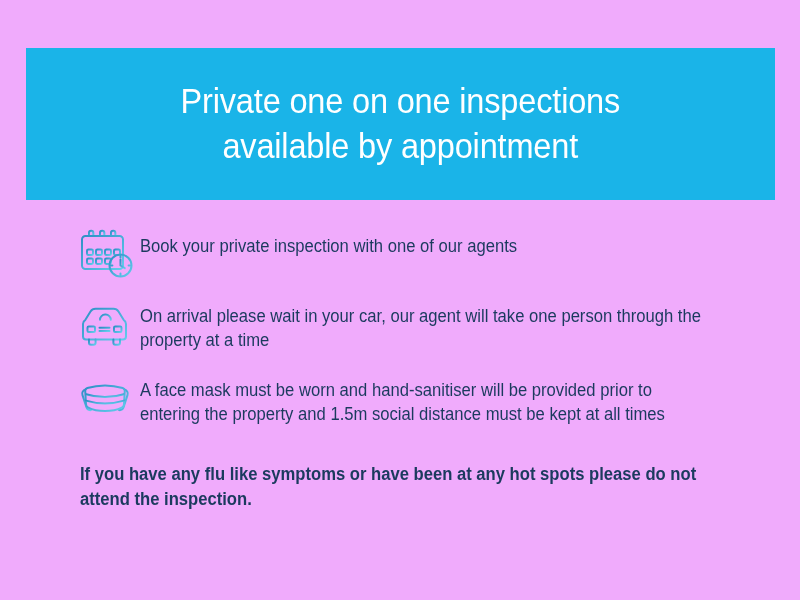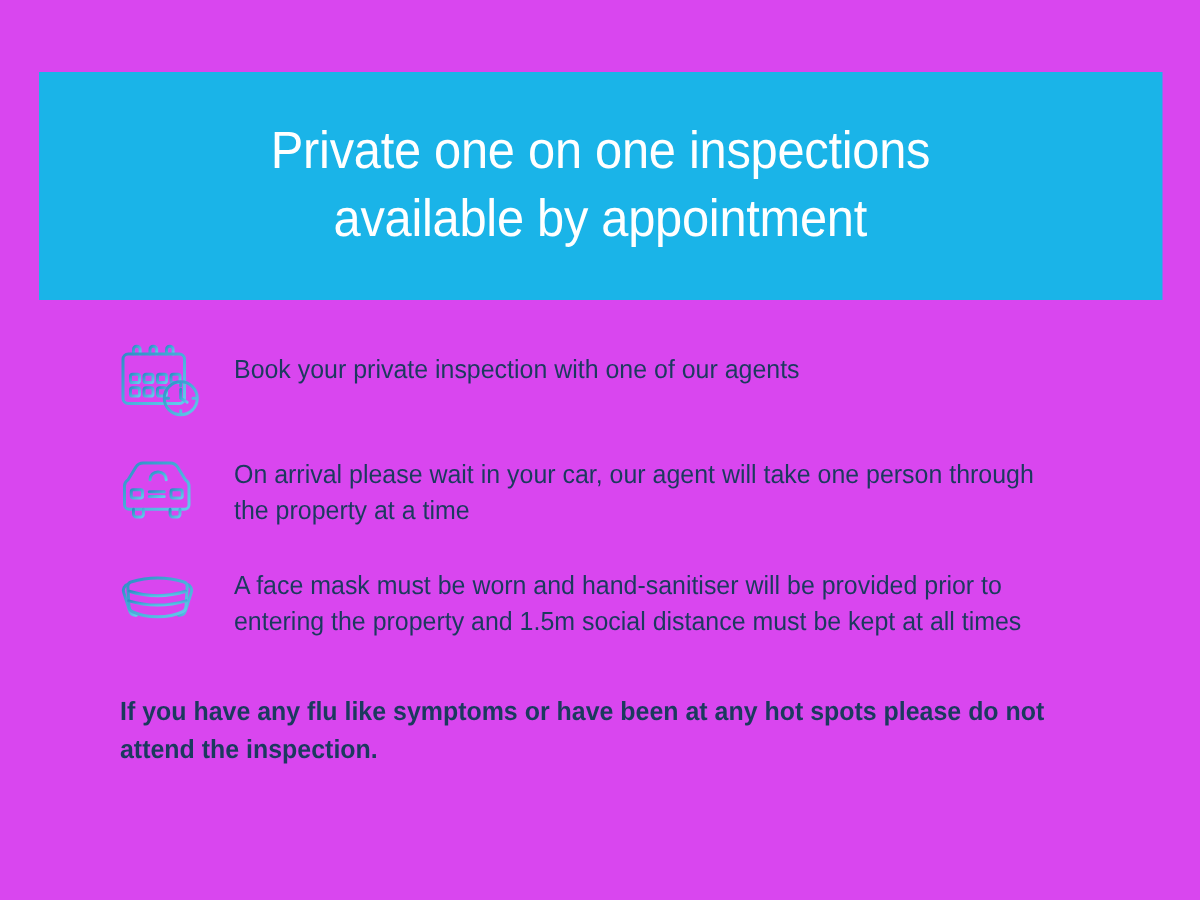--- a/index.html
+++ b/index.html
@@ -12,21 +12,21 @@
     height: 600px;
     background: #ffffff;
     font-family: "Liberation Sans", sans-serif;
     overflow: hidden;
   }
 
   .poster {
     position: relative;
     width: 800px;
     height: 600px;
-    background: #d946ef;
+    background: #f0abfc;
   }
 
   
   .banner {
     position: absolute;
     left: 26px;
     top: 48px;
     width: 749px;
     height: 152px;
     background: #1AB4E8;
@@ -52,21 +52,20 @@
     position: absolute;
     left: 0;
     top: 228px;
     width: 800px;
   }
   .row {
     display: flex;
     align-items: flex-start;
     padding-left: 78px;
     margin-bottom: 22px;
-    gap: 16px;
   }
   .row-icon {
     flex: 0 0 auto;
     width: 62px;
     height: 50px;
     display: flex;
     align-items: flex-start;
     justify-content: flex-start;
     padding-top: 2px;
   }

